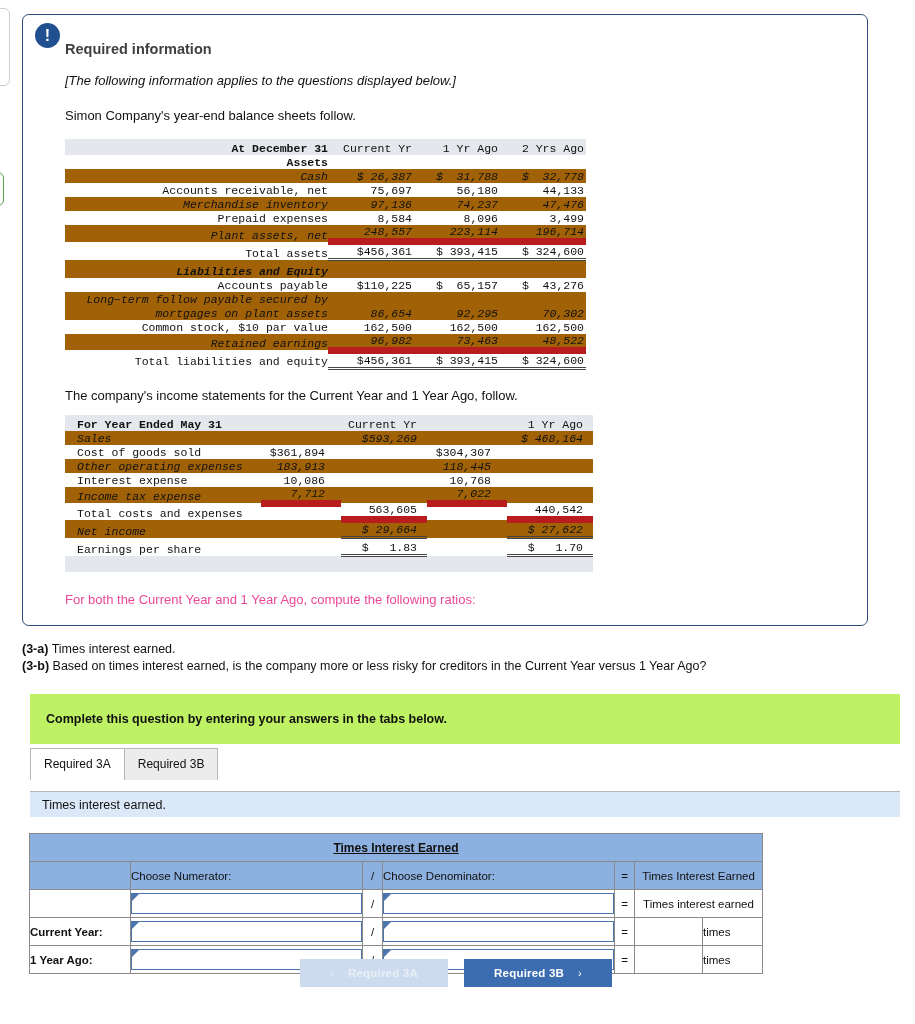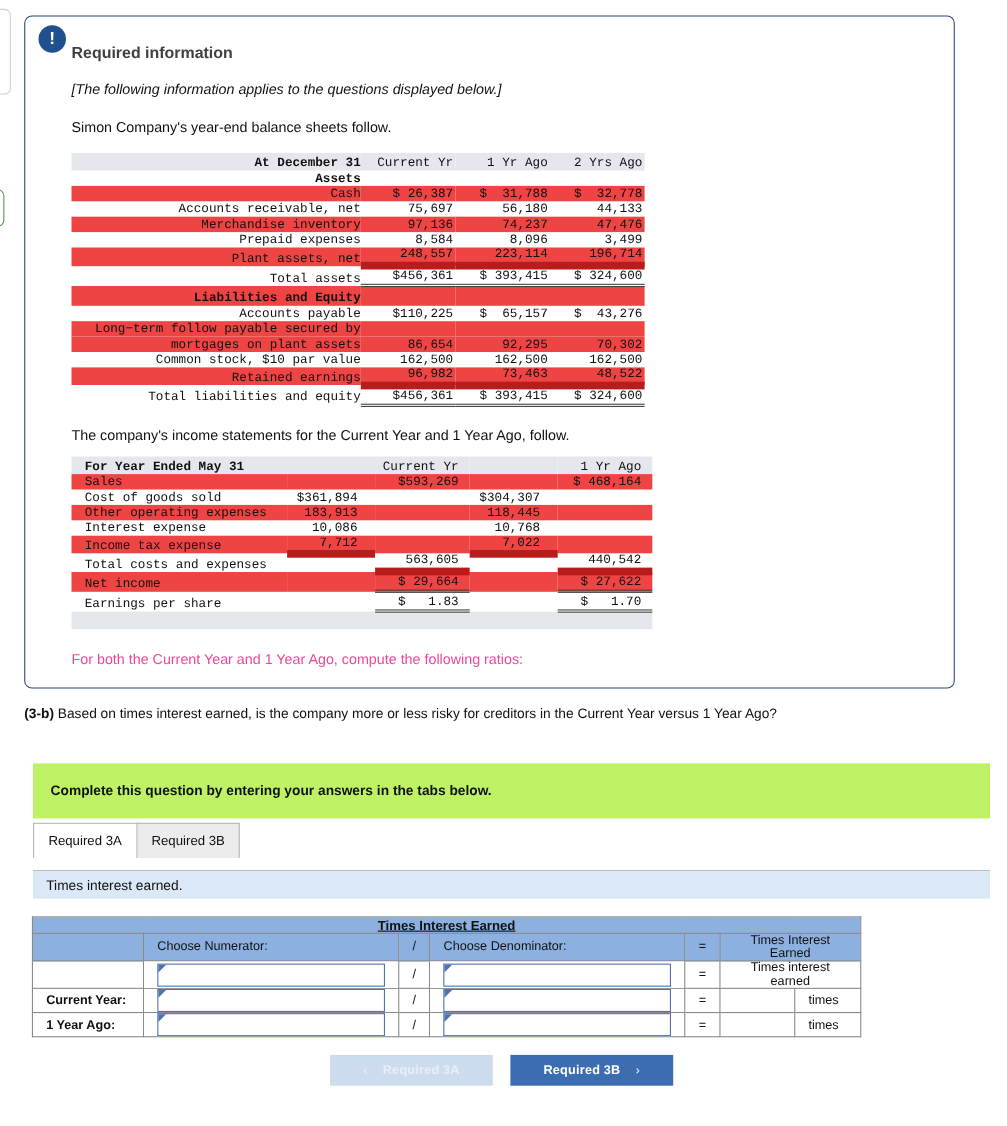--- a/index.html
+++ b/index.html
@@ -97,21 +97,21 @@
   }
   table.fin td { padding: 0 0 0 0; height: 14px; vertical-align: bottom; white-space: pre; }
   .bs { width: 521px; }
   .bs td.lbl { padding-left: 0; text-align: right; }
   .bs td.num { text-align: right; width: 86px; padding-right: 2px; }
   .is { width: 528px; }
   .is td.lbl { padding-left: 12px; }
   .is td.n1 { text-align: right; width: 80px; padding-right: 16px; }
   .is td.n2 { text-align: right; width: 86px; padding-right: 10px; }
 
-  tr.shade td { background: #ef4444; }
+  tr.shade td { background: #a16207; font-style: italic; }
   tr.head td { background: #e4e7ec; height: 16px; }
   .b { font-weight: bold; }
   .u1 { border-bottom: 7px solid #b91c1c; }
   .u2 { border-bottom: 3px double #444; }
   .tall { height: 18px; }
 
   
   .subq {
     position: absolute;
     left: 22px; top: 641px;
@@ -186,22 +186,22 @@
     position: absolute;
     left: 29px; top: 833px;
   }
   table.ans {
     border-collapse: collapse;
     font-size: 11.5px;
     color: #111;
   }
   table.ans td {
     border: 1px solid #8a8a8a;
-    height: 15px;
-    padding: 0 12px;
+    height: 28px;
+    padding: 0 0;
   }
   td.bluehdr {
     background: #8cb0df;
     font-weight: normal;
   }
   td.titlecell {
     background: #8cb0df;
     text-align: center;
     height: 24px;
   }
@@ -451,20 +451,21 @@
               <td colspan="5"></td>
             </tr>
       </tbody>
         </table>
 
       <p class="tail-text">For both the Current Year and 1 Year Ago, compute the following ratios:</p>
     </div>
   </div>
 
   <div class="subq">
+    <div><b>(3-a)</b><span> Times interest earned.</span></div>
     <div><b>(3-b)</b><span> Based on times interest earned, is the company more or less risky for creditors in the Current Year versus 1 Year Ago?</span></div>
   </div>
 
   <div class="gray-bar">
     <span>Complete this question by entering your answers in the tabs below.</span>
   </div>
 
   <div class="tab-underline"></div>
   <div class="tabs">
     <div class="tab active"><span>Required 3A</span></div>

